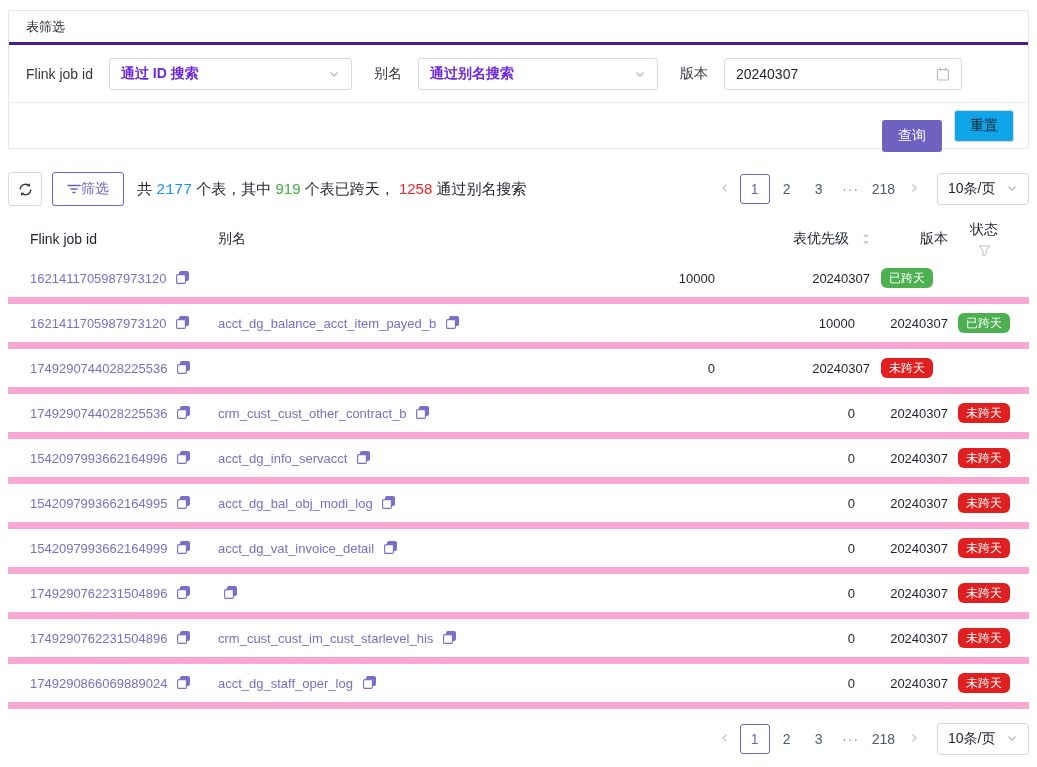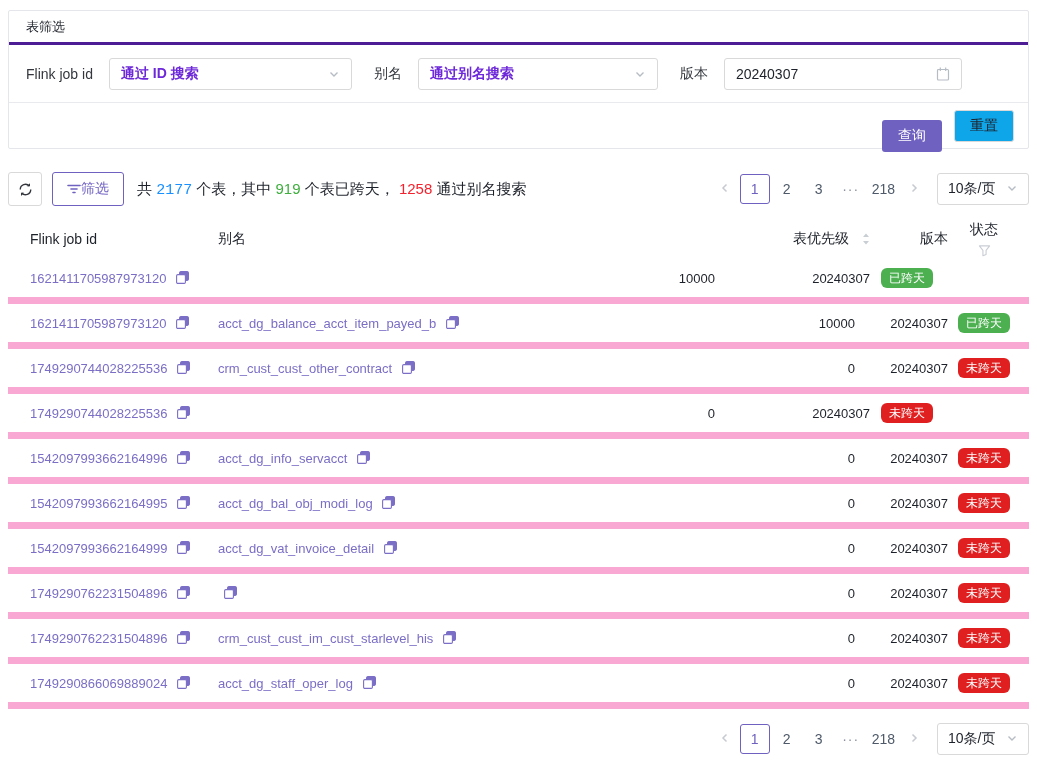--- a/index.html
+++ b/index.html
@@ -226,38 +226,38 @@
         <div class="trow">
     <div class="cell c1">
       <span class="link">1749290744028225536</span>
       <span class="copy">
         <svg width="13" height="13" viewBox="0 0 13 13">
                 <rect x="3.5" y="0.5" width="9" height="9" rx="1.2" fill="currentColor" stroke="currentColor"></rect>
                 <rect x="0.6" y="3.6" width="8.8" height="8.8" rx="1.2" fill="#fff" stroke="currentColor" stroke-width="1.1"></rect>
               </svg>
       </span>
     </div>
-    <div class="cell c2">
-      <span class="link">crm_cust_cust_other_contract</span>
-      <span class="copy">
-        <svg width="13" height="13" viewBox="0 0 13 13">
-                <rect x="3.5" y="0.5" width="9" height="9" rx="1.2" fill="currentColor" stroke="currentColor"></rect>
-                <rect x="0.6" y="3.6" width="8.8" height="8.8" rx="1.2" fill="#fff" stroke="currentColor" stroke-width="1.1"></rect>
-              </svg>
-      </span>
-    </div>
     <div class="cell c3">0</div>
     <div class="cell c4">20240307</div>
     <div class="cell c5">
       <span class="badge red">未跨天</span>
     </div>
   </div>
         <div class="trow">
     <div class="cell c1">
       <span class="link">1749290744028225536</span>
+      <span class="copy">
+        <svg width="13" height="13" viewBox="0 0 13 13">
+                <rect x="3.5" y="0.5" width="9" height="9" rx="1.2" fill="currentColor" stroke="currentColor"></rect>
+                <rect x="0.6" y="3.6" width="8.8" height="8.8" rx="1.2" fill="#fff" stroke="currentColor" stroke-width="1.1"></rect>
+              </svg>
+      </span>
+    </div>
+    <div class="cell c2">
+      <span class="link">crm_cust_cust_other_contract_b</span>
       <span class="copy">
         <svg width="13" height="13" viewBox="0 0 13 13">
                 <rect x="3.5" y="0.5" width="9" height="9" rx="1.2" fill="currentColor" stroke="currentColor"></rect>
                 <rect x="0.6" y="3.6" width="8.8" height="8.8" rx="1.2" fill="#fff" stroke="currentColor" stroke-width="1.1"></rect>
               </svg>
       </span>
     </div>
     <div class="cell c3">0</div>
     <div class="cell c4">20240307</div>
     <div class="cell c5">

